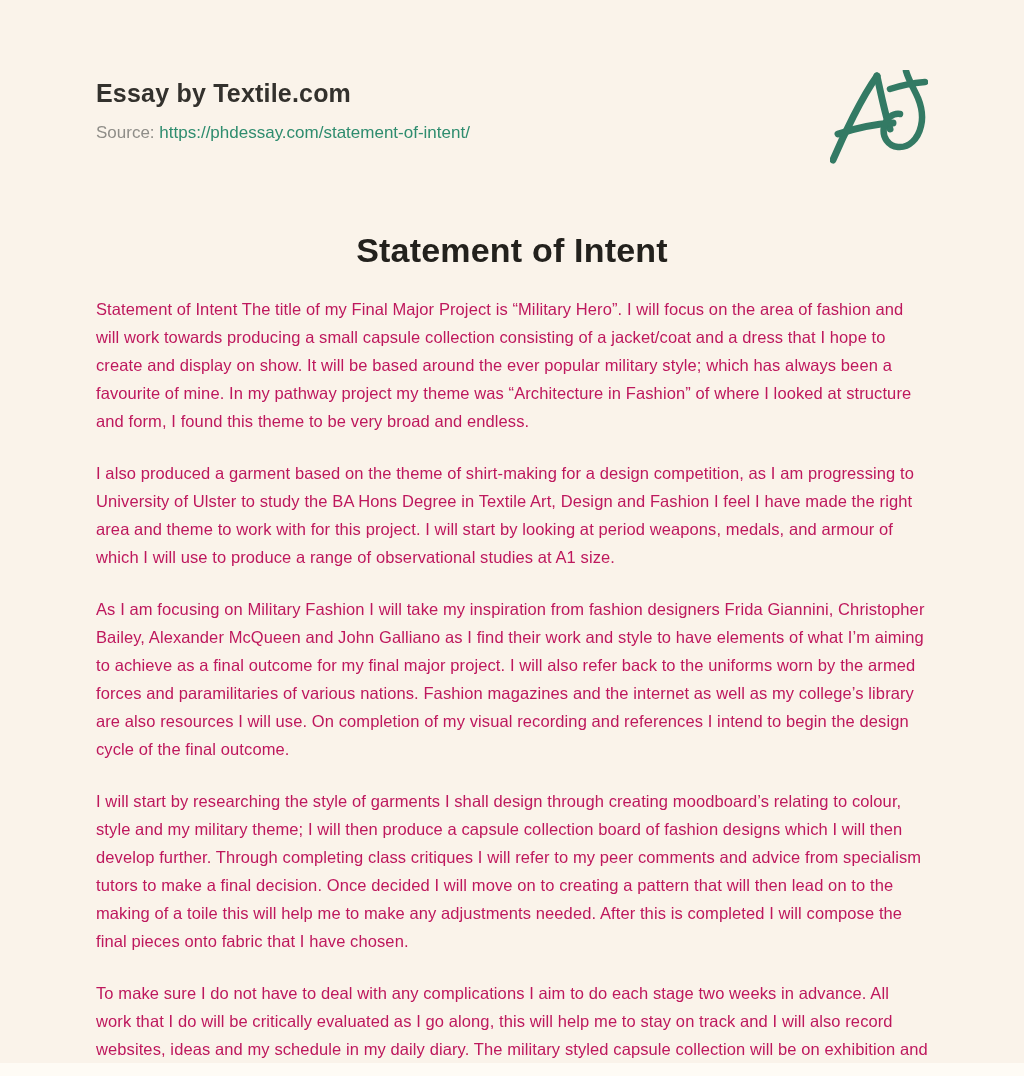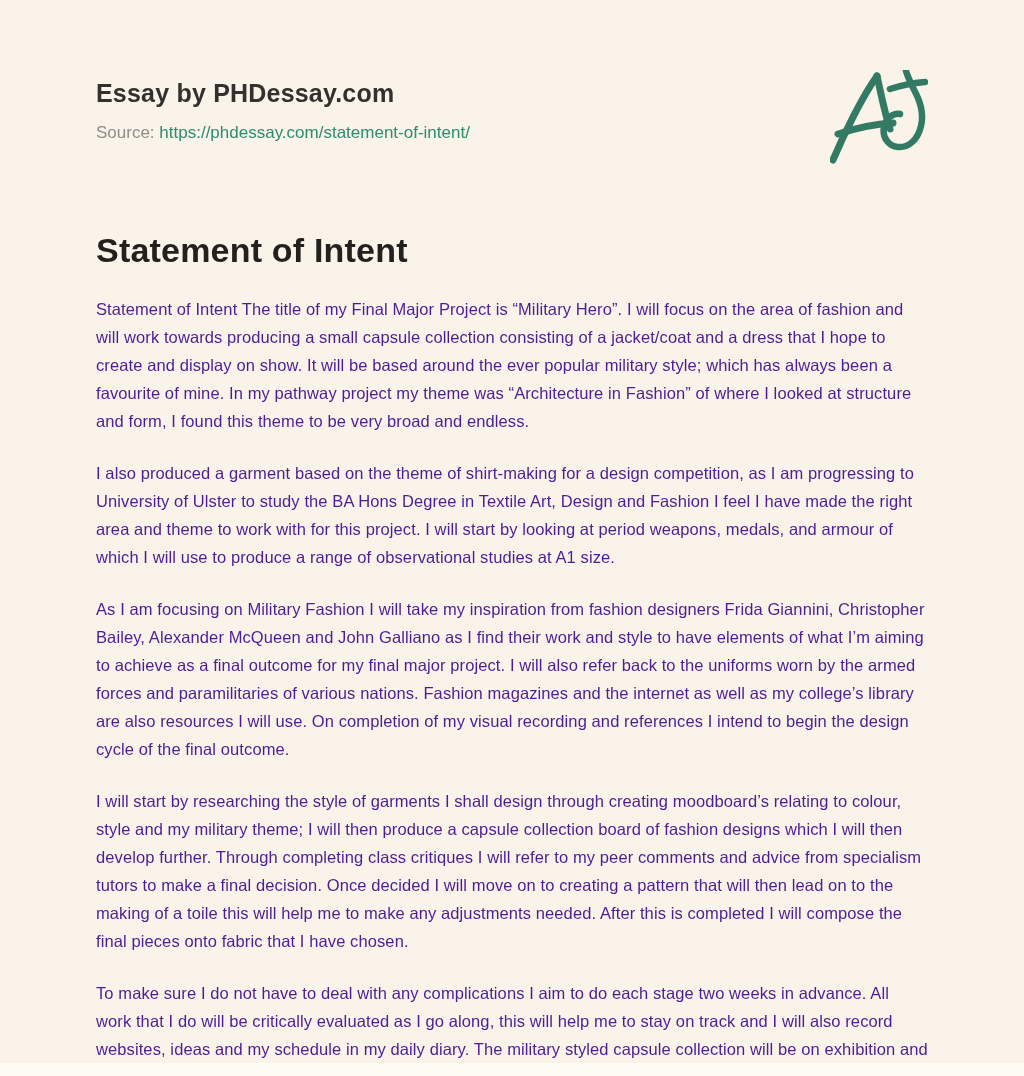--- a/index.html
+++ b/index.html
@@ -63,51 +63,52 @@
     display: block;
   }
 
   .page-title {
     margin-top: 66px;
     font-size: 34px;
     font-weight: 700;
     color: #23211D;
     letter-spacing: 0.2px;
     line-height: 1.2;
+    text-align: center;
   }
 
   .essay-body {
     margin-top: 24px;
   }
 
   .essay-body p {
     font-size: 16.5px;
     line-height: 28px;
-    color: #4c1d95;
+    color: #be185d;
     letter-spacing: 0.1px;
     margin-bottom: 24px;
   }
 
   .bottom-strip {
     position: absolute;
     left: 0;
     bottom: 0;
     width: 100%;
     height: 13px;
     background: #FEFBF5;
   }
 </style>
 </head>
 <body>
 
 <div class="container">
 
   <div class="header">
     <div class="header-left">
-      <div class="essay-by">Essay by PHDessay.com</div>
+      <div class="essay-by">Essay by Textile.com</div>
       <div class="source-line">
         <span>Source:</span>
         <a href="#">https://phdessay.com/statement-of-intent/</a>
       </div>
     </div>
 
     <div class="logo-wrap">
       <svg viewBox="0 0 98 94" fill="none" xmlns="http://www.w3.org/2000/svg">
 
         <path d="M3 90 C 14 64, 32 27, 47 6" stroke="#337A64" stroke-width="7" stroke-linecap="round"></path>

